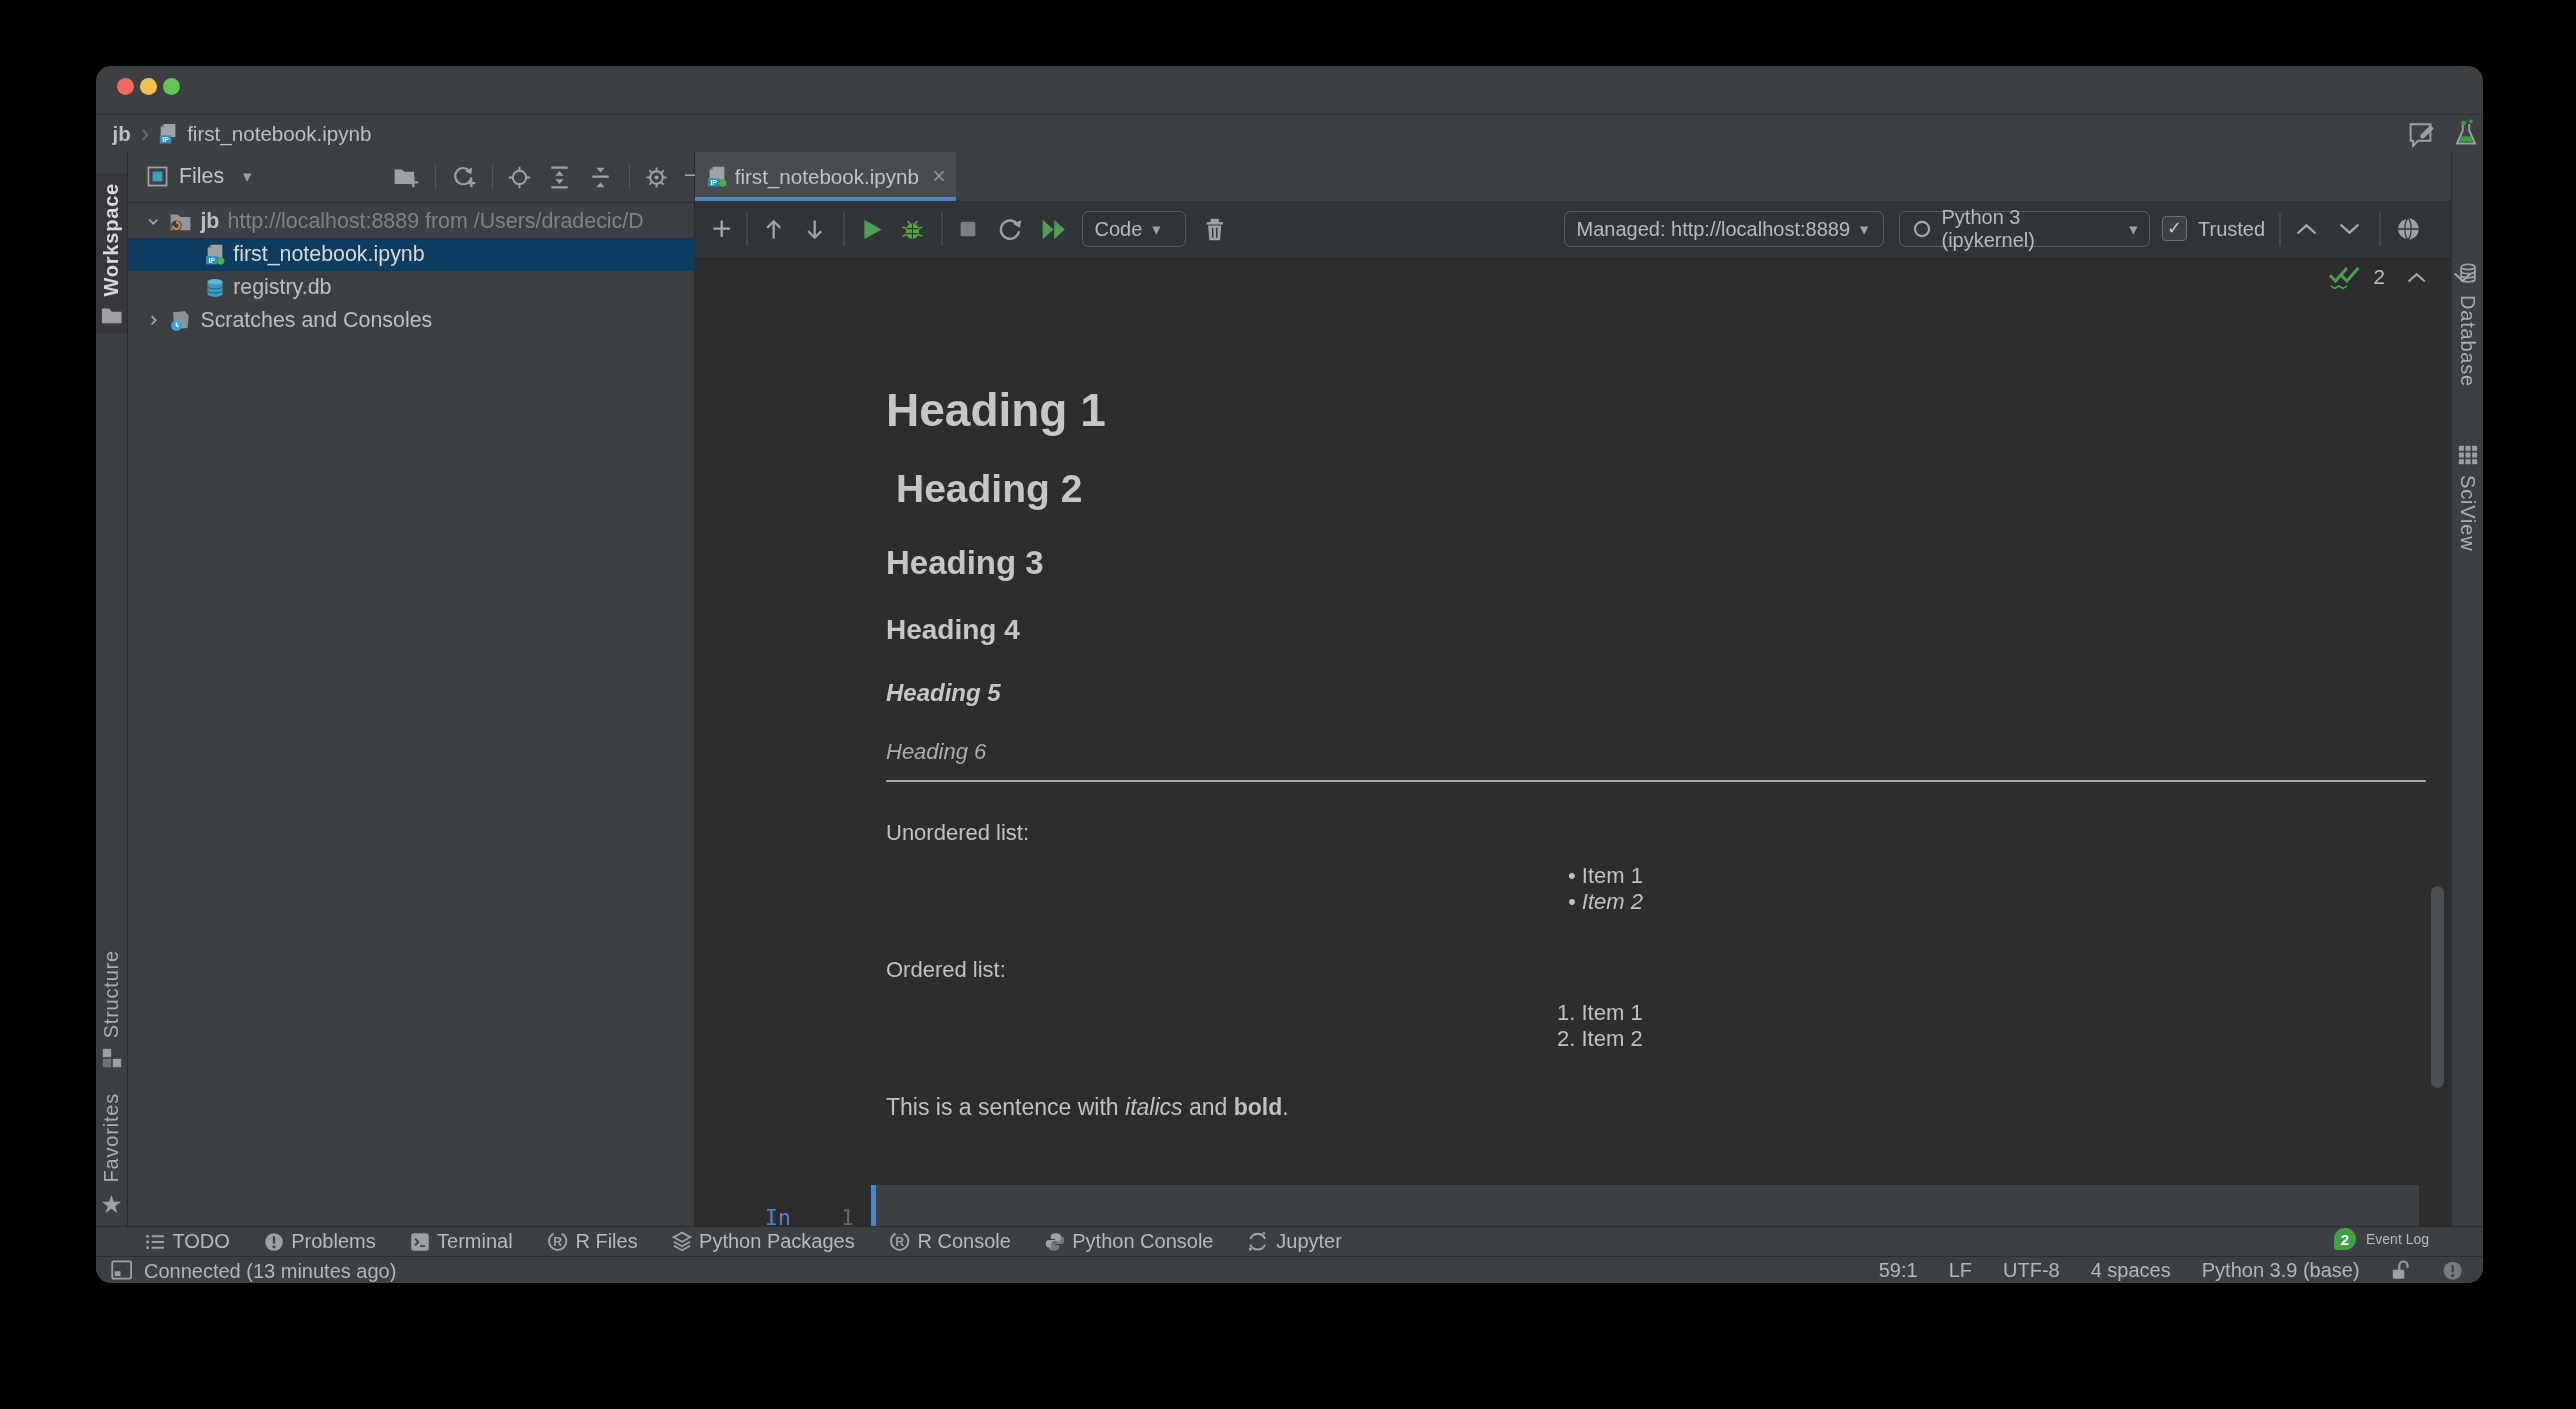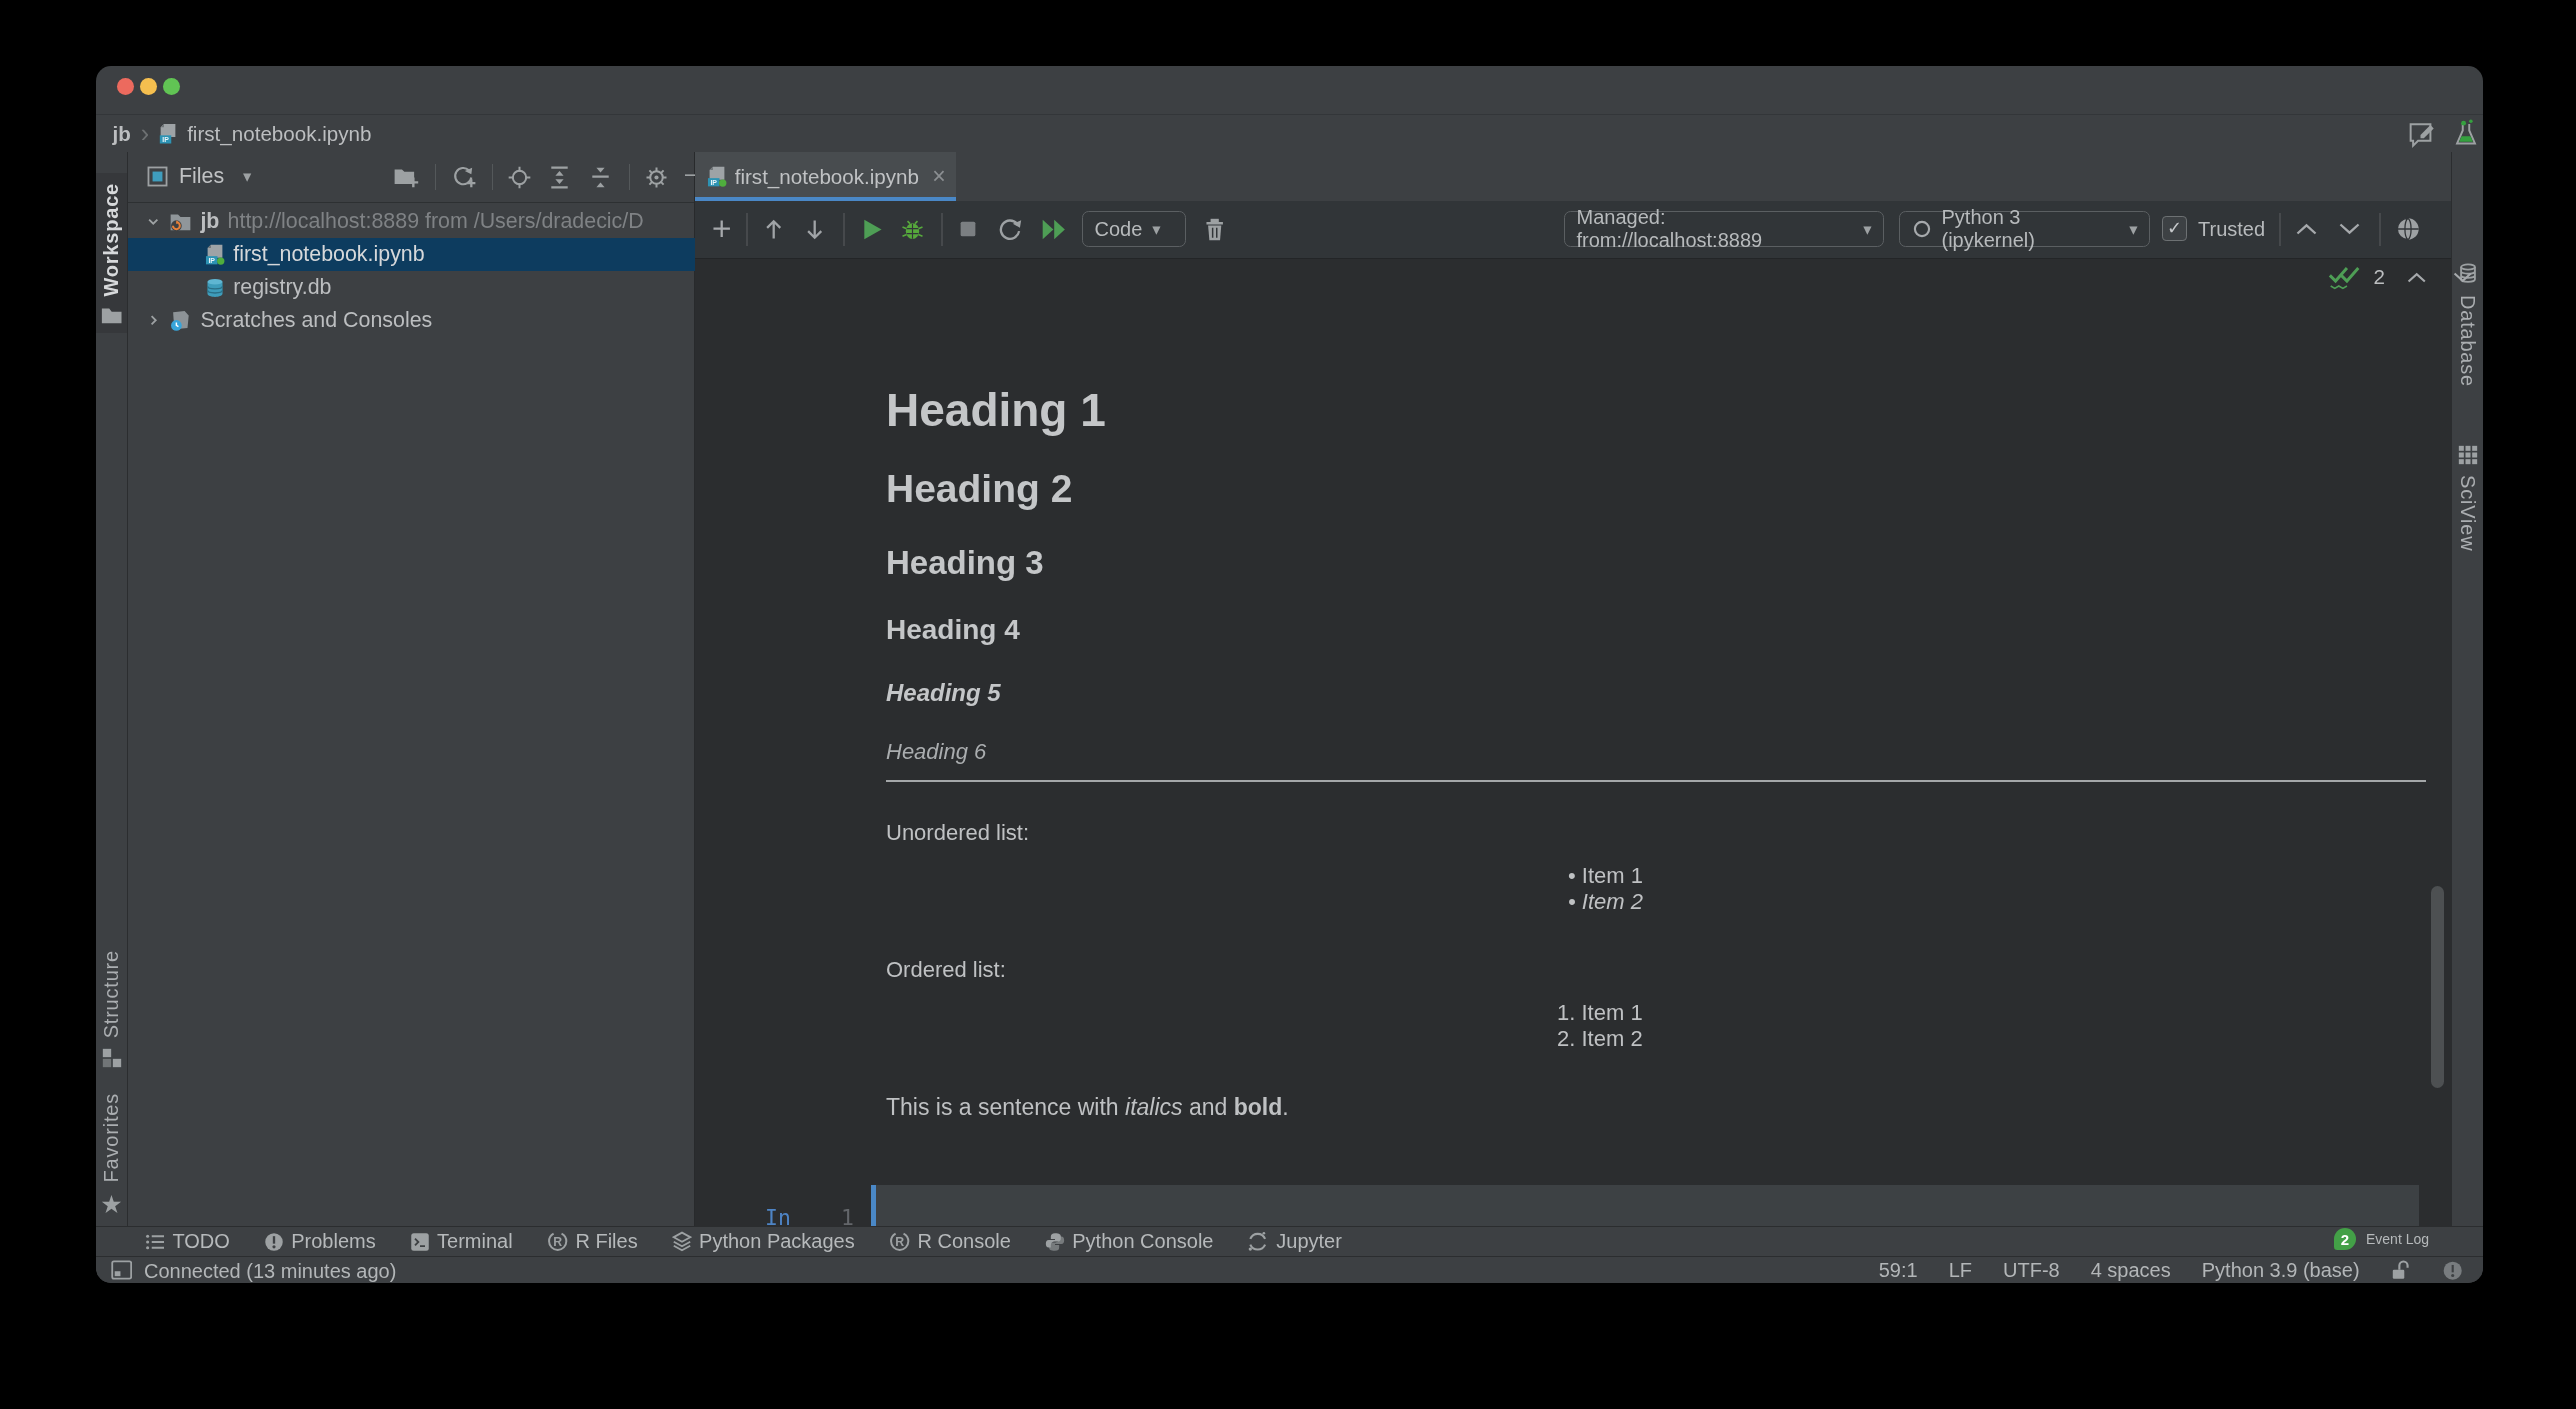--- a/index.html
+++ b/index.html
@@ -358,21 +358,21 @@
       <span class="tbi" style="left:509px;">
         <svg width="21.4" height="25" viewBox="0 0 26 30">
             <rect x="8" y="2" width="10" height="4" fill="#9da1a3"></rect>
             <path d="M3 7.5 H23" stroke="#9da1a3" stroke-width="3"></path>
             <path d="M5 10 H21 L19.5 28 H6.5 Z" fill="#9da1a3"></path>
             <path d="M10.5 13 V25 M15.5 13 V25" stroke="#313538" stroke-width="1.8"></path>
           </svg>
       </span>
 
       <div class="dropdown-box" style="left:869px; width:320px;">
-        <span>Managed: from://localhost:8889</span>
+        <span>Managed: http://localhost:8889</span>
         <span class="dd-arrow">▾</span>
       </div>
       <div class="dropdown-box" style="left:1204px; width:251px;">
         <span>
           <svg width="20" height="20" viewBox="0 0 24 24">
               <circle cx="12" cy="12" r="8.5" fill="none" stroke="#a6a9ac" stroke-width="2.6"></circle>
             </svg>
         </span>
         <span>Python 3 (ipykernel)</span>
         <span class="dd-arrow">▾</span>
@@ -415,21 +415,21 @@
             </svg>
         </span>
         <span style="margin-left:13px;">
           <svg width="21.4" height="13" viewBox="0 0 26 16">
               <path d="M3 3 L13 12 L23 3" stroke="#a6a9ac" stroke-width="2.6" fill="none"></path>
             </svg>
         </span>
       </div>
 
       <div class="md mdh" style="top:124px; font-size:46px;">Heading 1</div>
-      <div class="md mdh" style="top:208px; font-size:39px;">Heading 2</div>
+      <div class="md mdh" style="top:208px; font-size:39px;margin-left:10px;">Heading 2</div>
       <div class="md mdh" style="top:285px; font-size:33px;">Heading 3</div>
       <div class="md mdh" style="top:355px; font-size:28px;">Heading 4</div>
       <div class="md mdh" style="top:420px; font-size:24px; font-style:italic;">Heading 5</div>
       <div class="md" style="top:480px; font-size:22px; font-style:italic; color:#aaadaf;">Heading 6</div>
       <div id="nb-hr"></div>
 
       <div class="md" style="top:561px; font-size:22px;">Unordered list:</div>
       <div class="md" style="top:604px; left:873px; font-size:22px;">
         <span>•</span>
         <span>Item 1</span>

